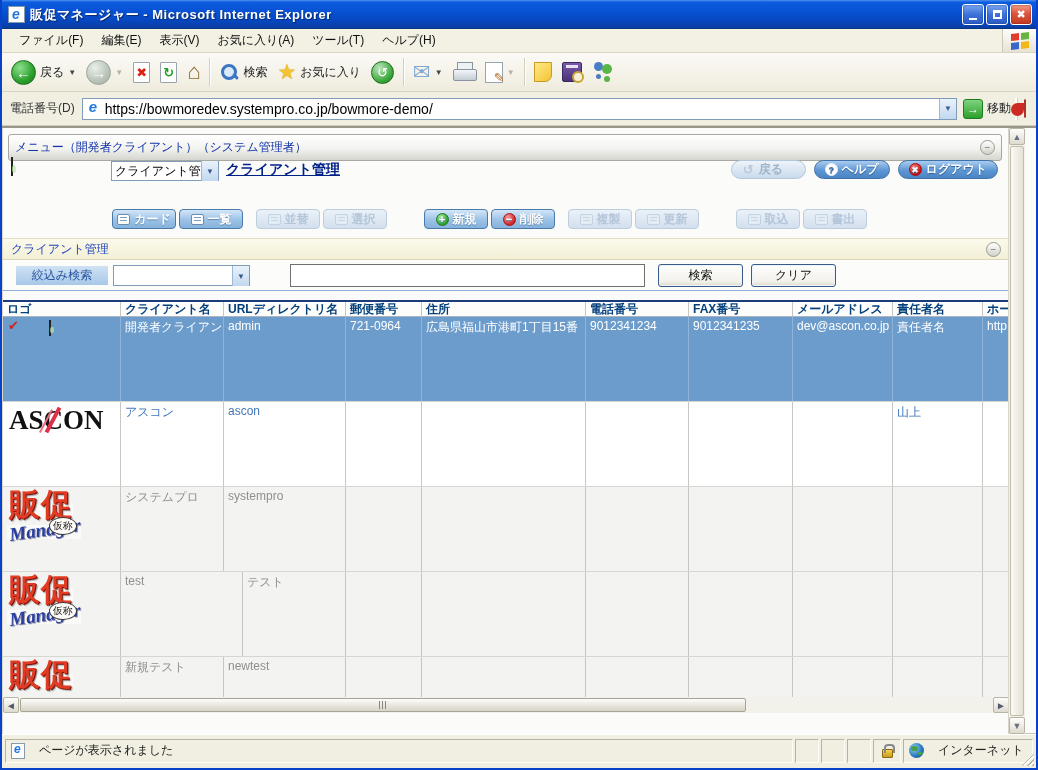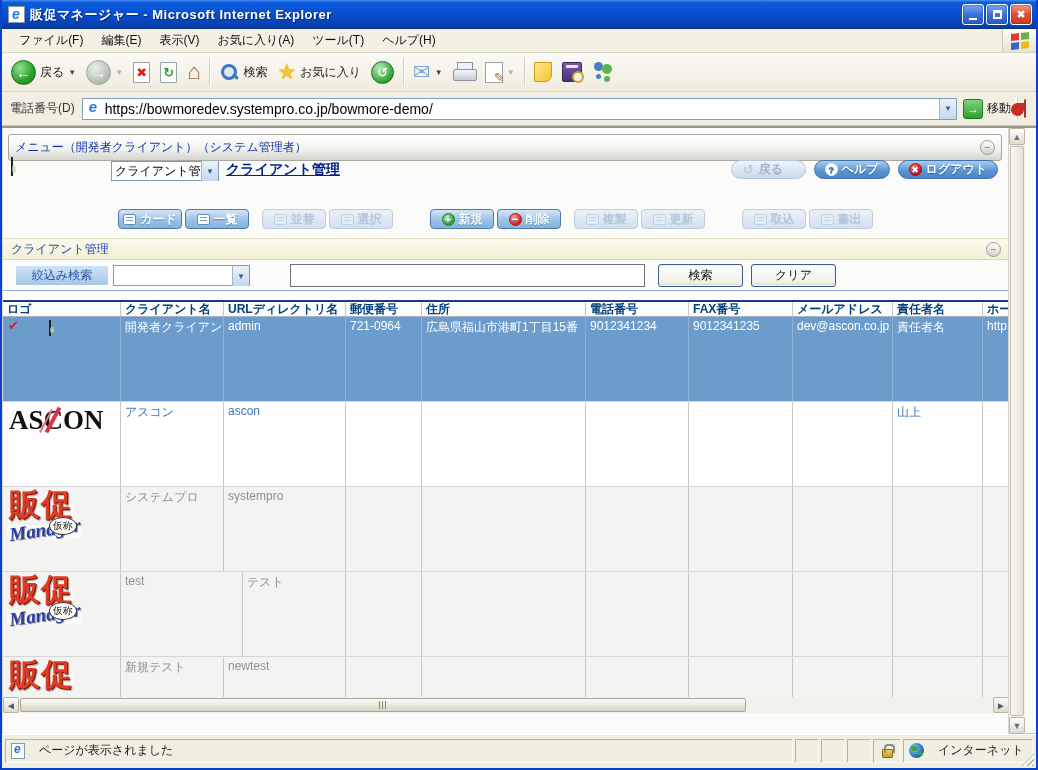--- a/index.html
+++ b/index.html
@@ -132,21 +132,21 @@
     font-size:12px; font-weight:bold; }
   .pill.dis { background:linear-gradient(180deg,#eef4fa,#c9daec); border:1px solid #b4c8dc; color:#9fb4c8; width:75px; }
   .pill.blue { background:linear-gradient(180deg,#aacdf0 0%,#5e97d4 55%,#4a84c4 100%); border:1px solid #3f72a8; color:#fff;
     text-shadow:0 1px 1px #2a5a8c; }
   .pico { width:13px; height:13px; border-radius:50%; display:inline-flex; align-items:center; justify-content:center;
     font-size:9px; font-weight:bold; }
   .pico.ghost { color:#b8c8da; font-size:13px; }
   .pico.qst { background:#fff; color:#3a6ea5; border:1px solid #e8eef6; }
   .pico.red { background:radial-gradient(circle at 35% 30%,#f08a8a,#cc1111 70%); color:#fff; border:1px solid #a80808; }
 
-  .actions { position:absolute; left:115px; top:81px; display:flex; }
+  .actions { position:absolute; left:109px; top:81px; display:flex; }
   .abtn { width:64px; height:20px; border-radius:4px; display:flex; align-items:center; justify-content:center; gap:4px;
     font-size:12px; font-weight:bold; margin-right:3px; }
   .abtn.on { background:linear-gradient(180deg,#d3e6f8 0%,#9cc2e6 55%,#86b2dc 100%); border:1px solid #4a7aaa; color:#fff;
     text-shadow:0 1px 1px #5a86b0; }
   .abtn.off { background:linear-gradient(180deg,#eaf1f8,#d4e0ee); border:1px solid #bccedd; color:#b4c6da; }
   .gap1 { margin-left:34px; } .gap2 { margin-left:10px; }
   .aic { width:13px; height:11px; border-radius:2px; background:#fff; border:1px solid #6a8cb0; position:relative; }
   .aic.lines::after { content:""; position:absolute; left:2px; right:2px; top:2px; height:6px;
     background:repeating-linear-gradient(180deg,#7aa0c8 0 1px,transparent 1px 3px); }
   .aic.pale { background:#e4ecf4; border-color:#c2d2e2; }

